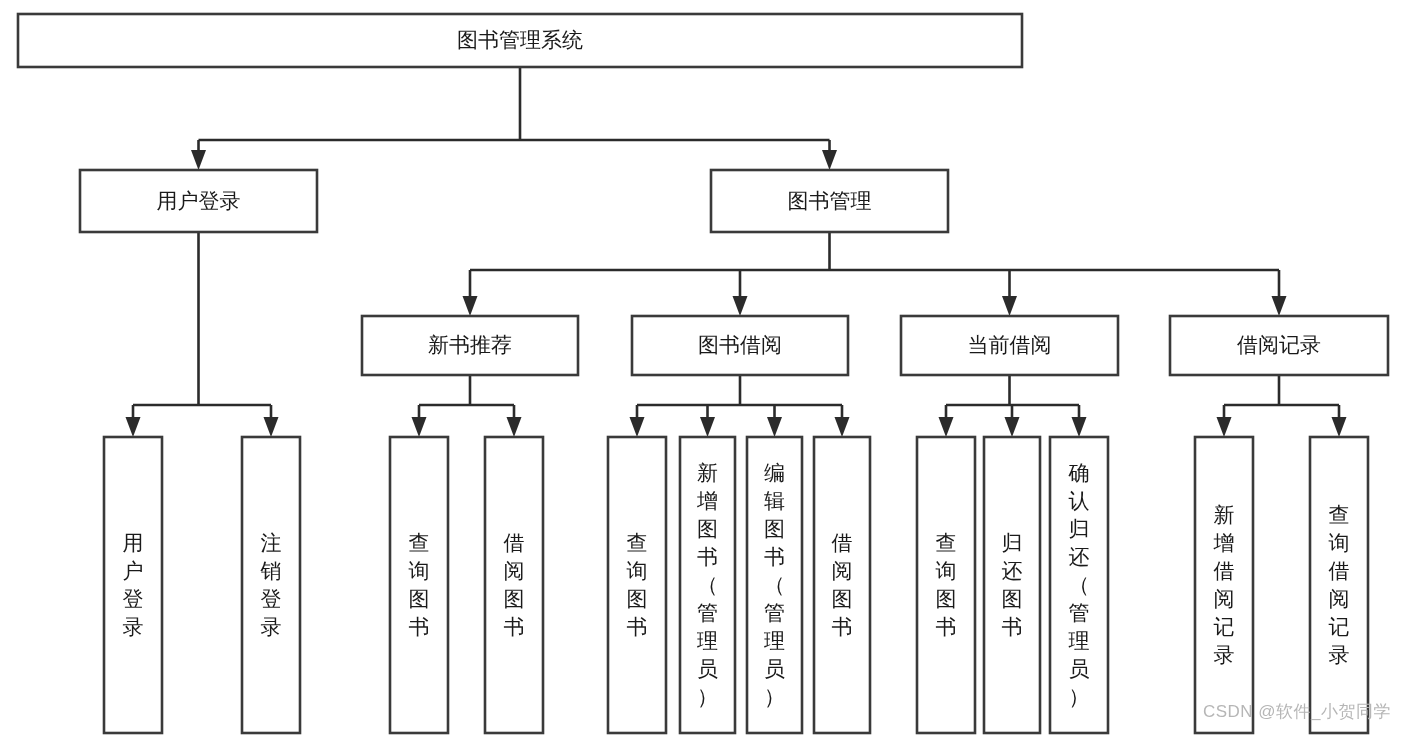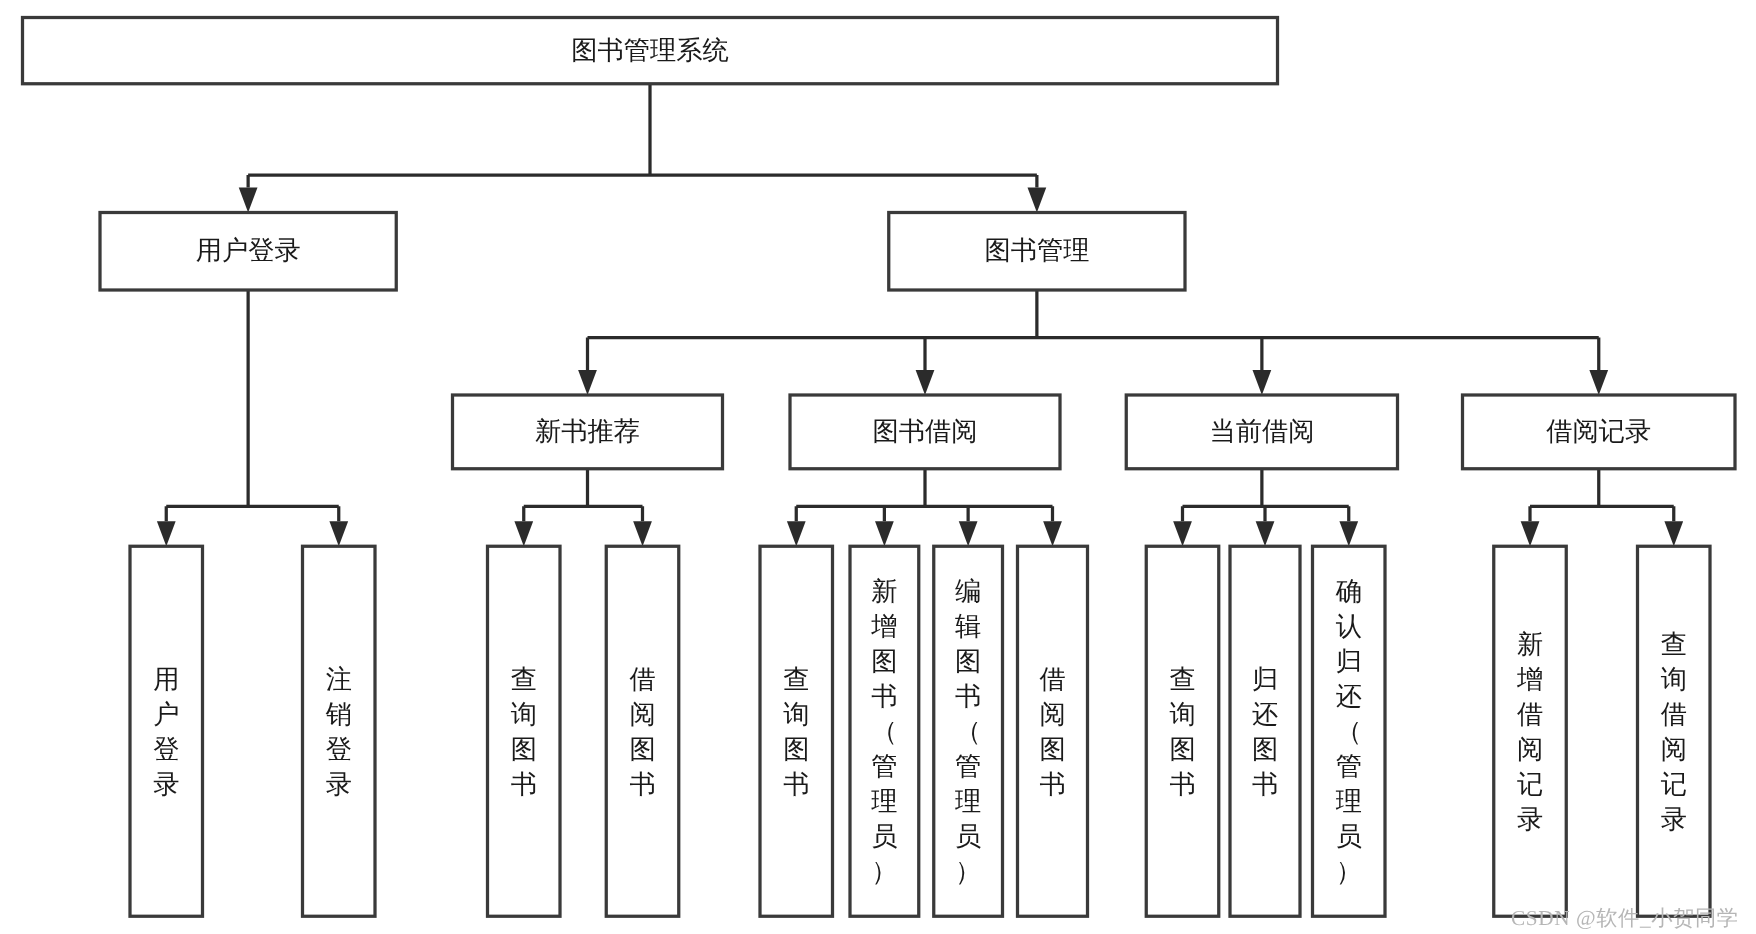--- a/index.html
+++ b/index.html
@@ -50,22 +50,22 @@
   }
   .node-label-v {
     font-family: "Liberation Sans", "DejaVu Sans", sans-serif;
     font-size: 21px;
     fill: #1a1a1a;
     text-anchor: middle;
   }
   .watermark {
     position: absolute;
     right: 14px;
-    bottom: 1px;
-    font-family: Liberation Serif, serif;
+    bottom: 24px;
+    font-family: Liberation Sans, sans-serif;
     font-size: 17px;
     color: #b6b6b6;
     letter-spacing: 0.5px;
     white-space: nowrap;
     pointer-events: none;
     margin-top: 17px;
   }
 </style>
 </head>
 <body>

